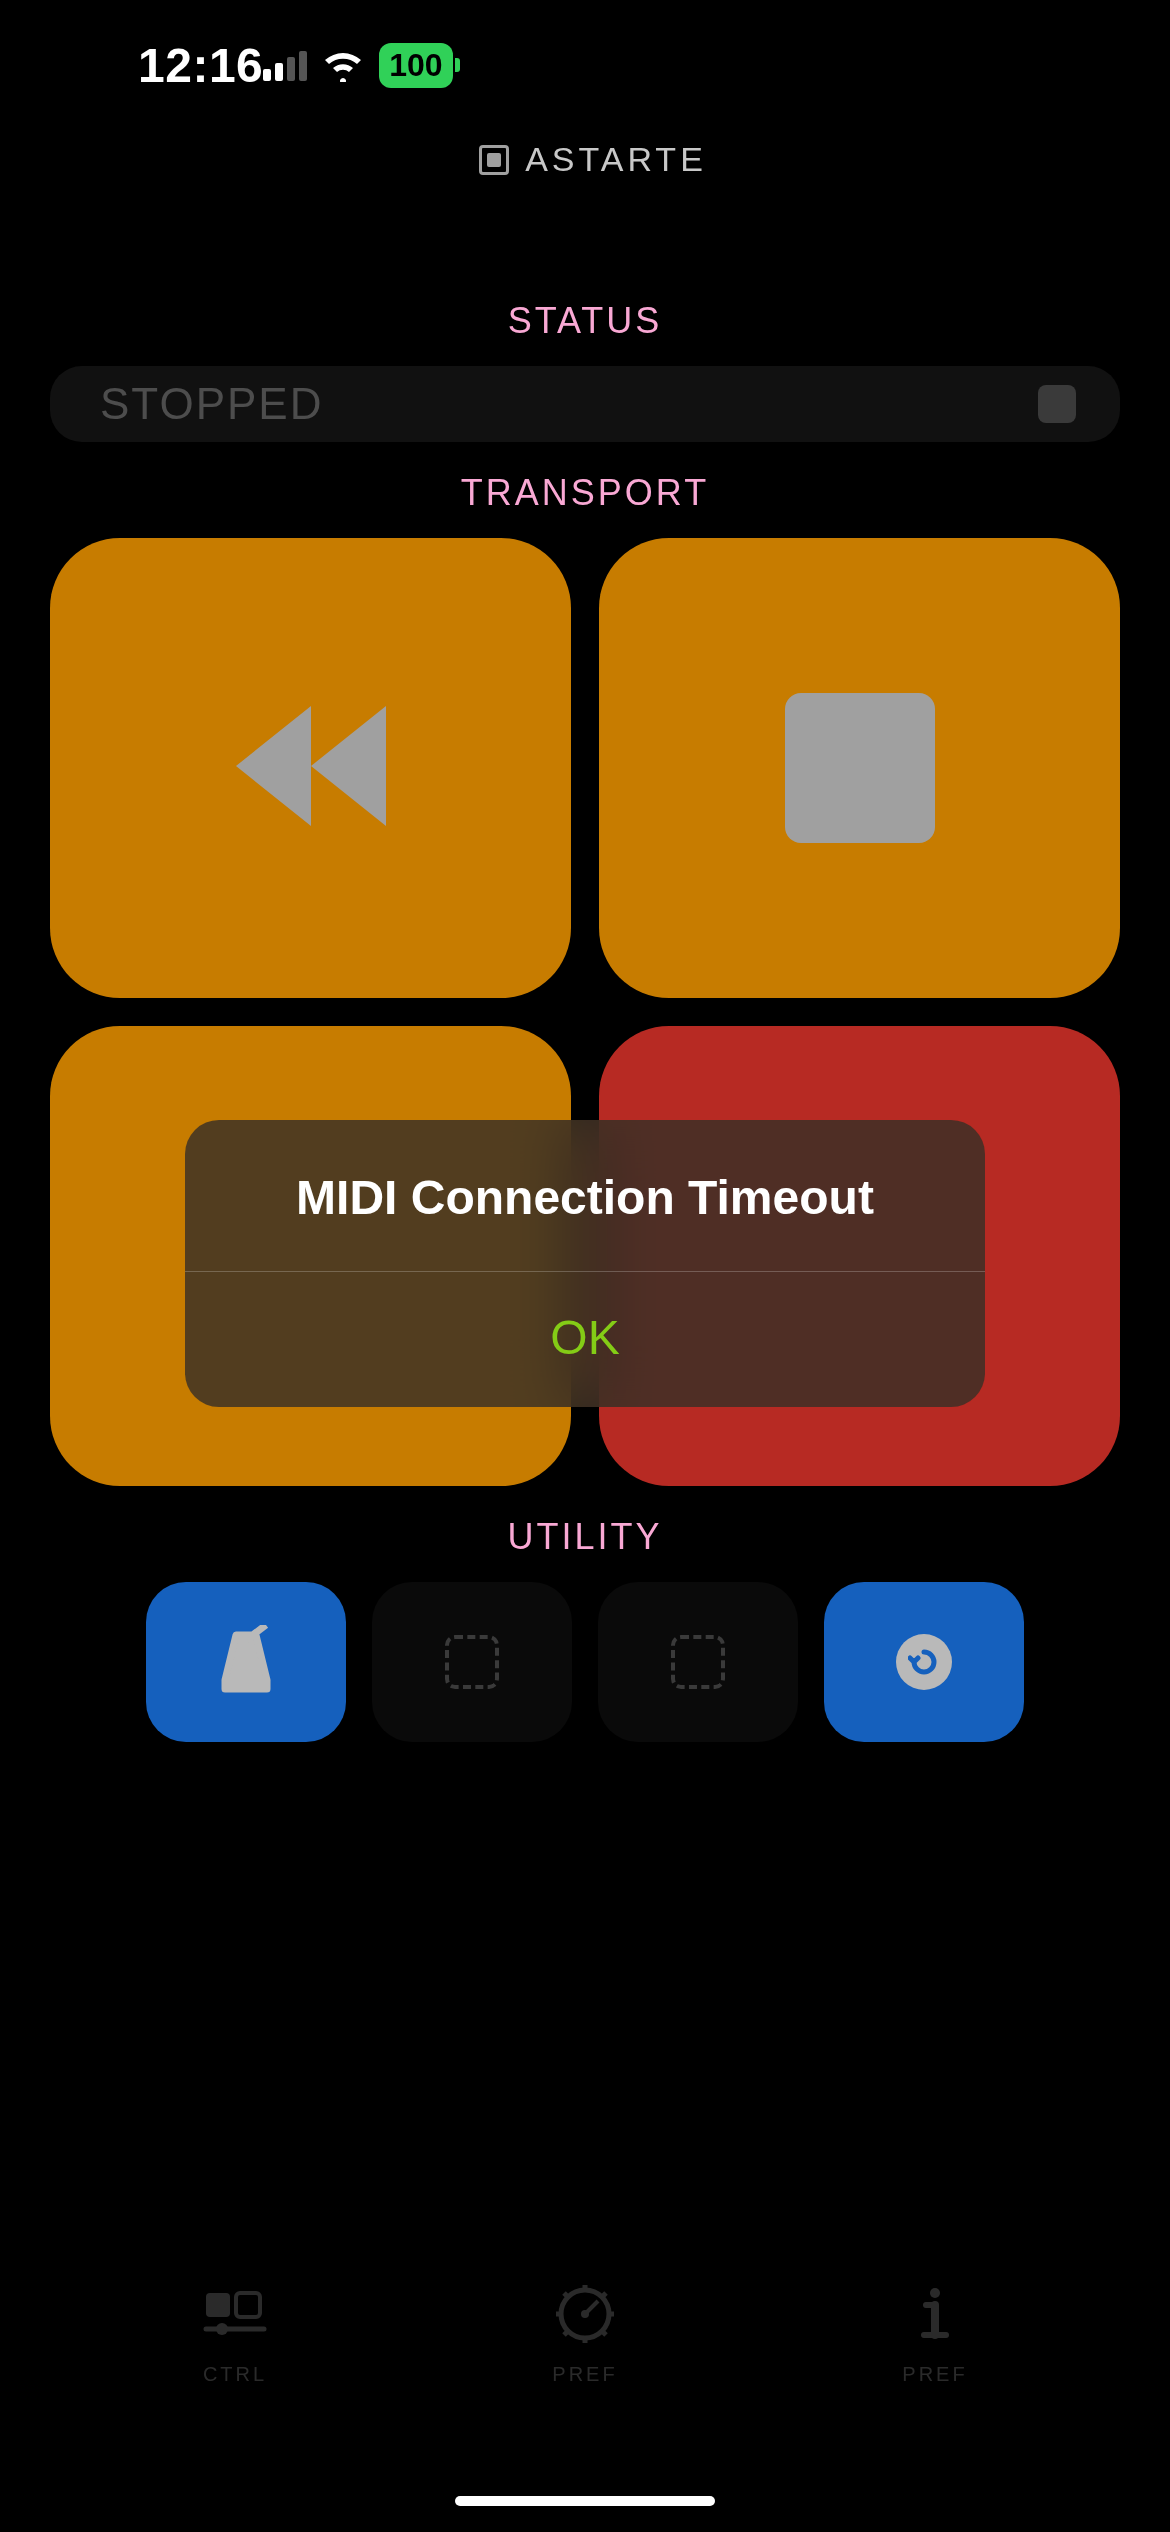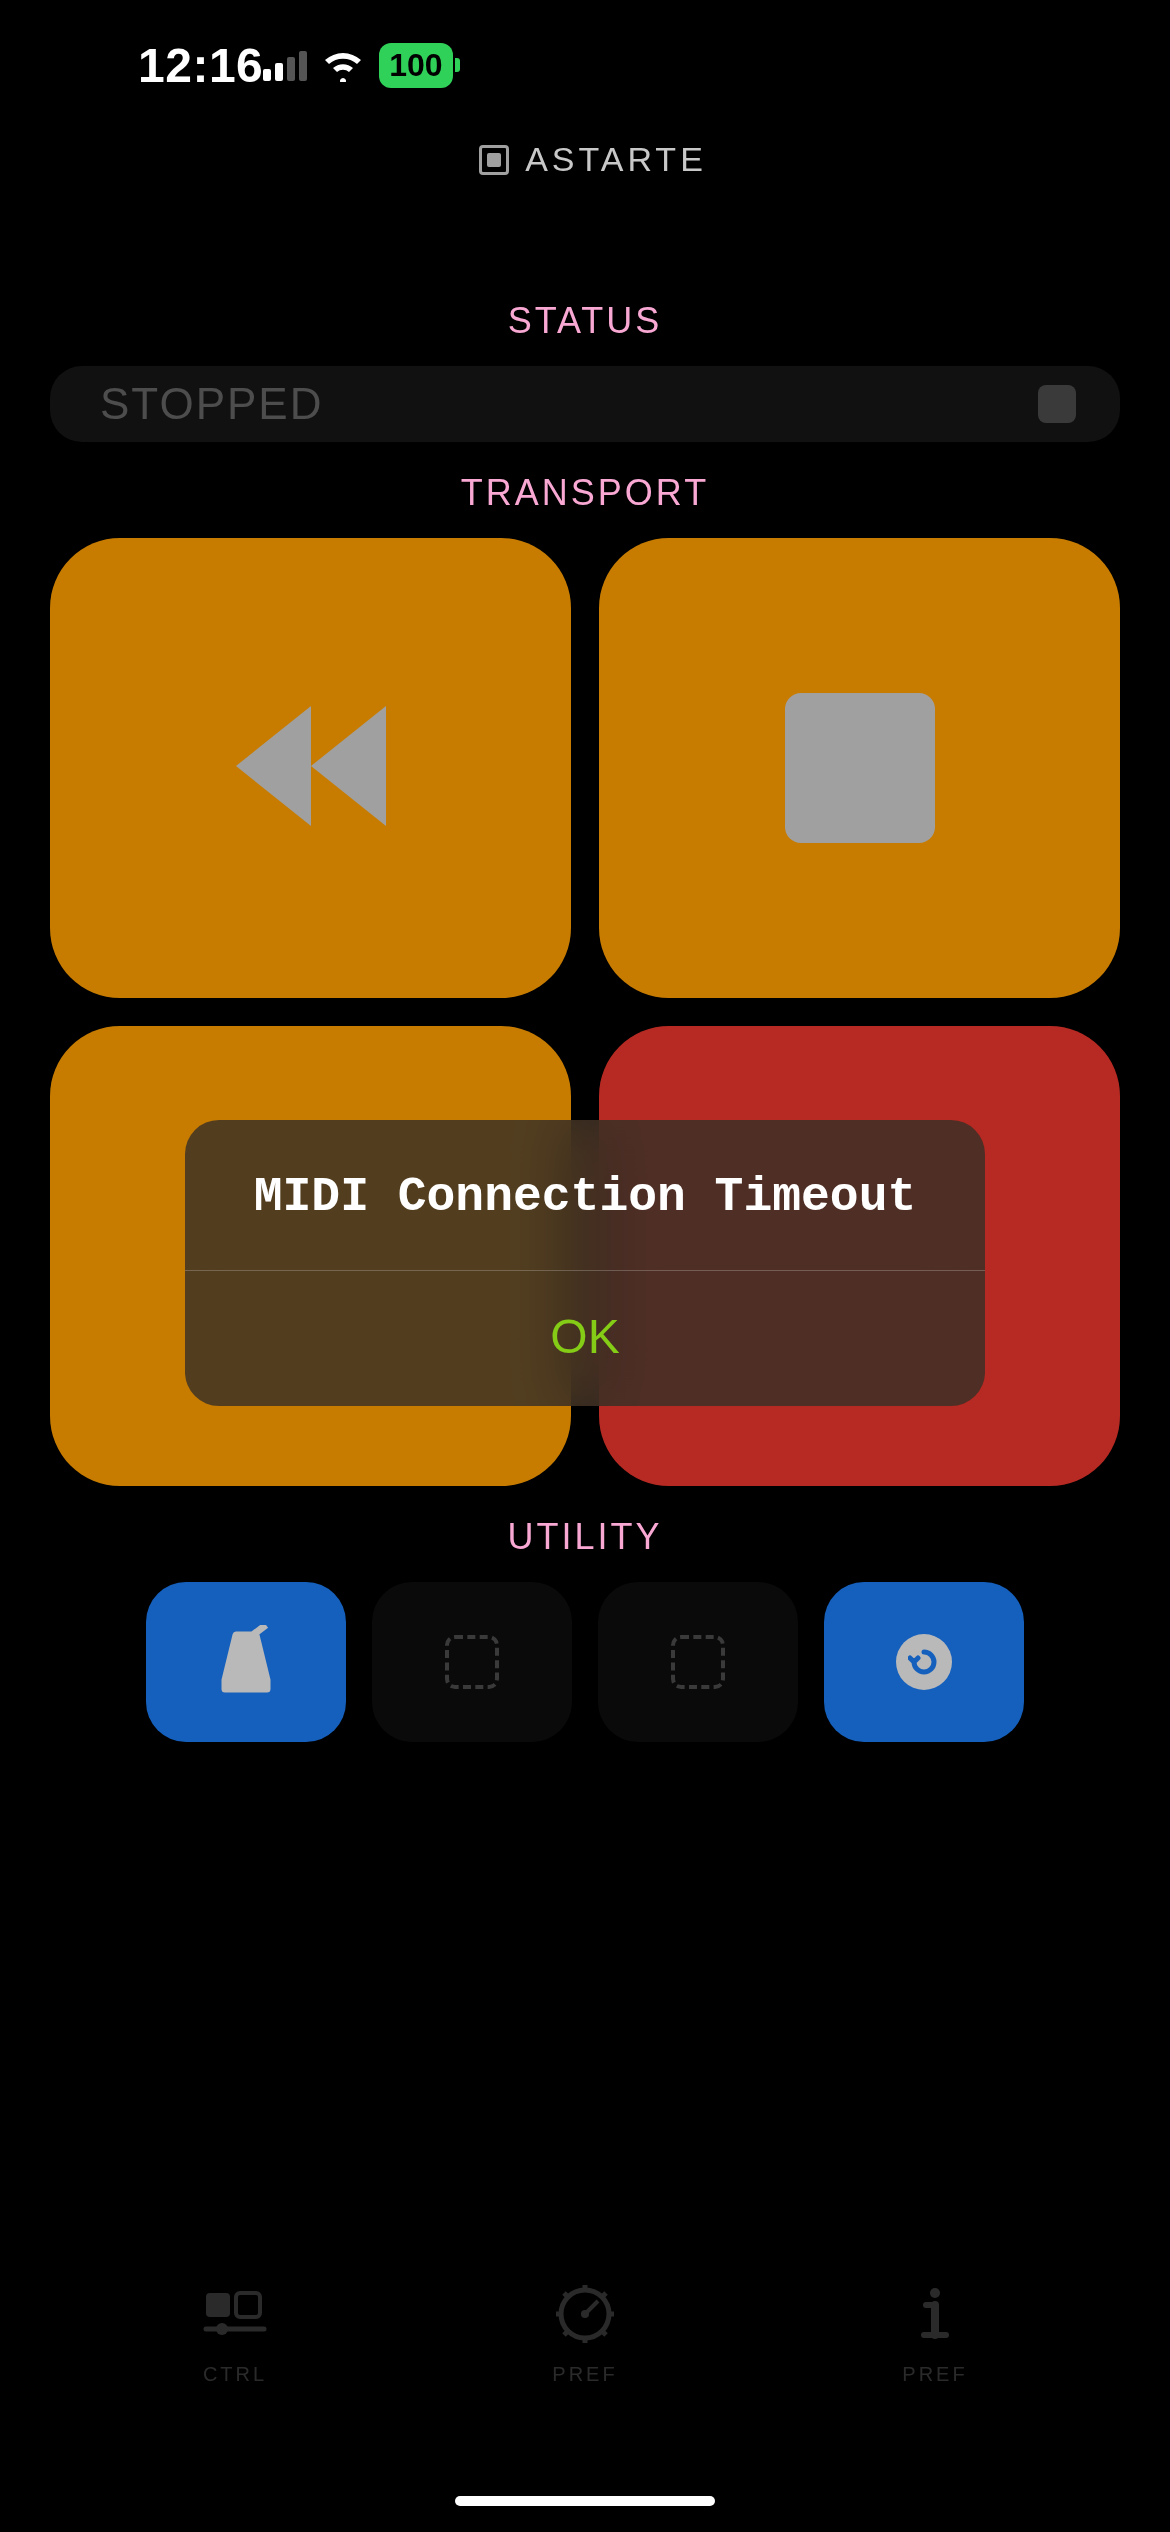--- a/index.html
+++ b/index.html
@@ -59,21 +59,21 @@
   .tab-icon { height:70px; display:flex; align-items:center; justify-content:center; }
   .tab-icon svg { width:70px; height:70px; }
   .tab-label { font-size:20px; letter-spacing:3px; color:#7a7a7a; }
 
   
   .home-indicator { position:absolute; bottom:26px; left:50%; transform:translateX(-50%); width:260px; height:10px; background:#fff; border-radius:10px; }
 
   
   .alert-backdrop { position:absolute; inset:0; display:flex; align-items:center; justify-content:center; pointer-events:none; }
   .alert-box { width:800px; border-radius:34px; overflow:hidden; background:rgba(56,48,38,0.82); backdrop-filter:blur(30px); -webkit-backdrop-filter:blur(30px); position:absolute; top:1120px; left:185px; }
-  .alert-title { text-align:center; font-size:48px; font-weight:600; padding:50px 30px 46px; color:#fff;font-family:Liberation Mono, monospace; }
+  .alert-title { text-align:center; font-size:48px; font-weight:600; padding:50px 30px 46px; color:#fff; }
   .alert-divider { height:1px; background:rgba(255,255,255,0.22); }
   .alert-btn { text-align:center; font-size:48px; font-weight:400; color:#84cc16; padding:38px 0 42px; }
 </style>
 </head>
 <body>
 
 <div class="status-bar">
   <div class="status-time">12:16</div>
   <div class="status-right">
     <div class="cell-bars">

